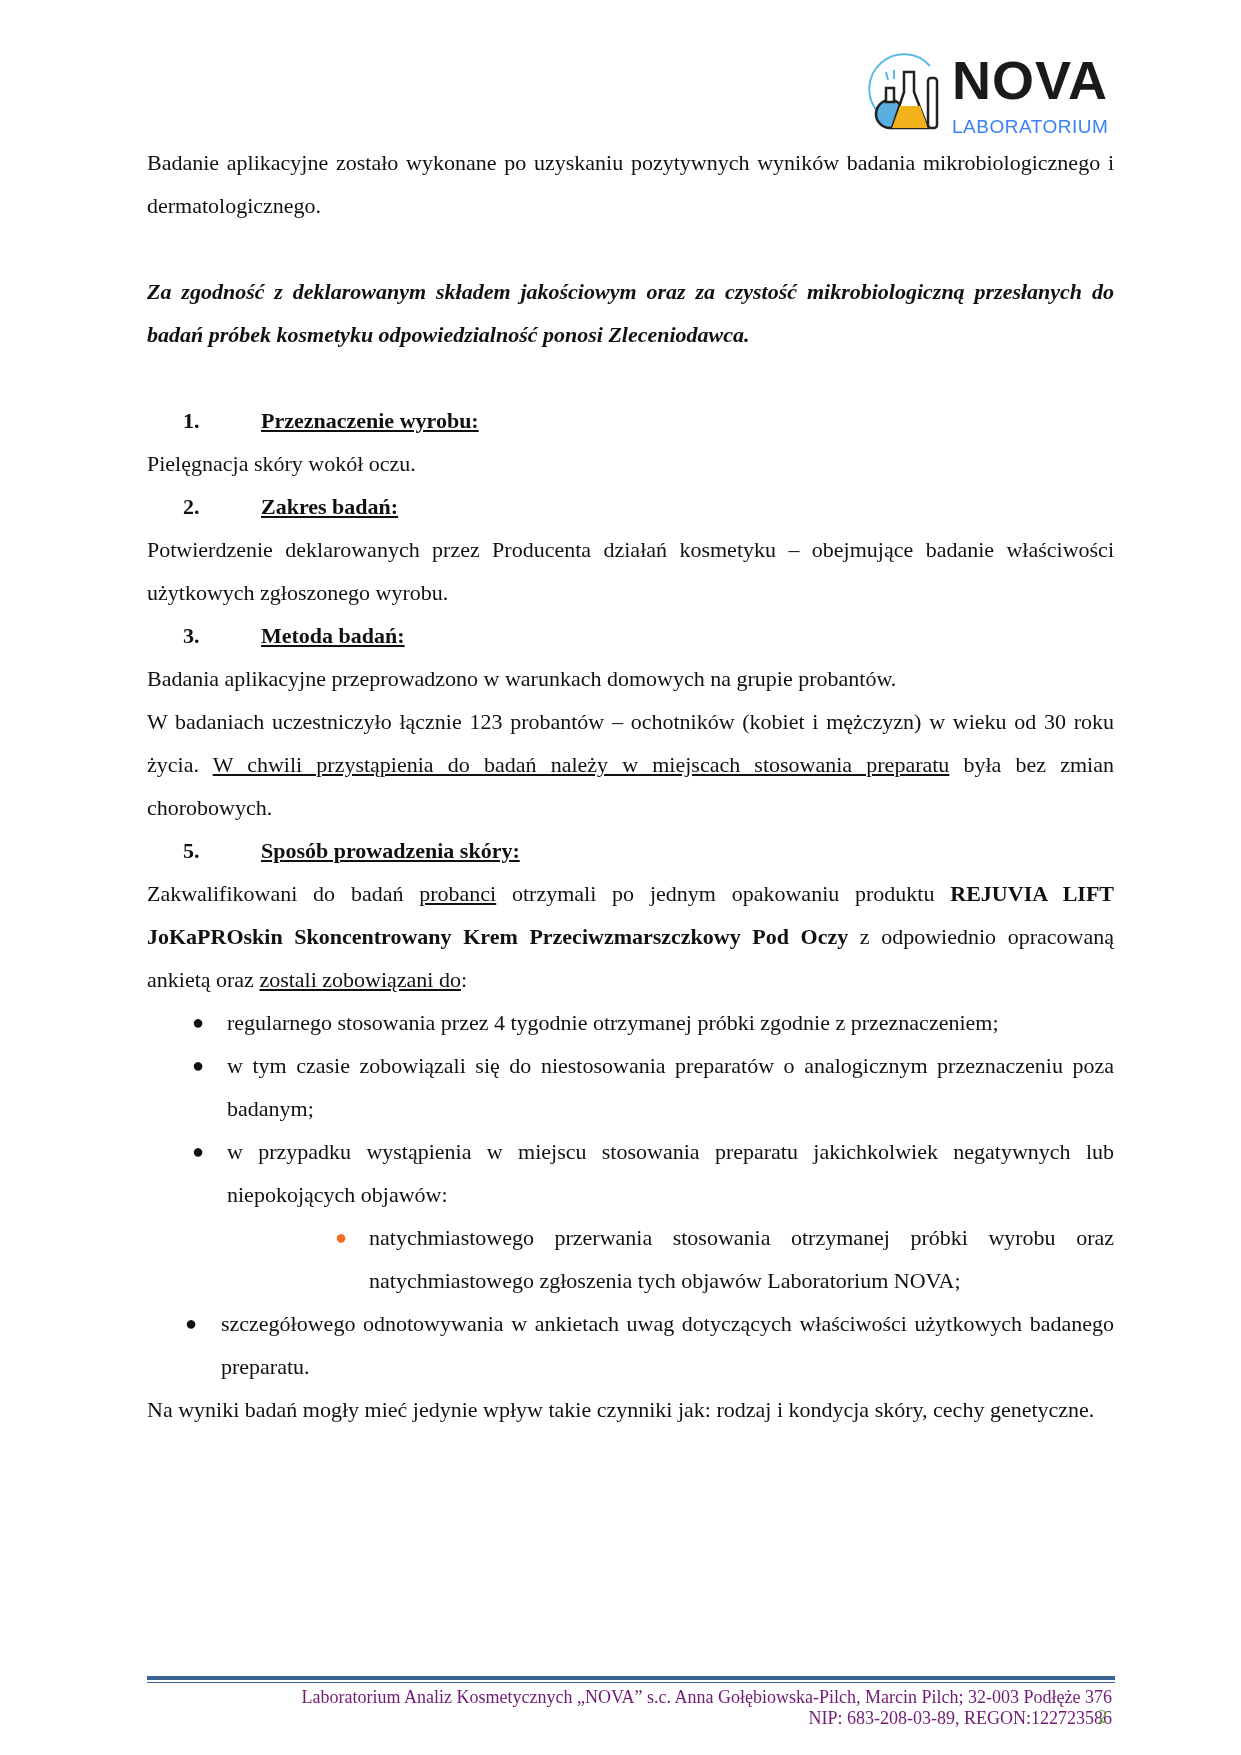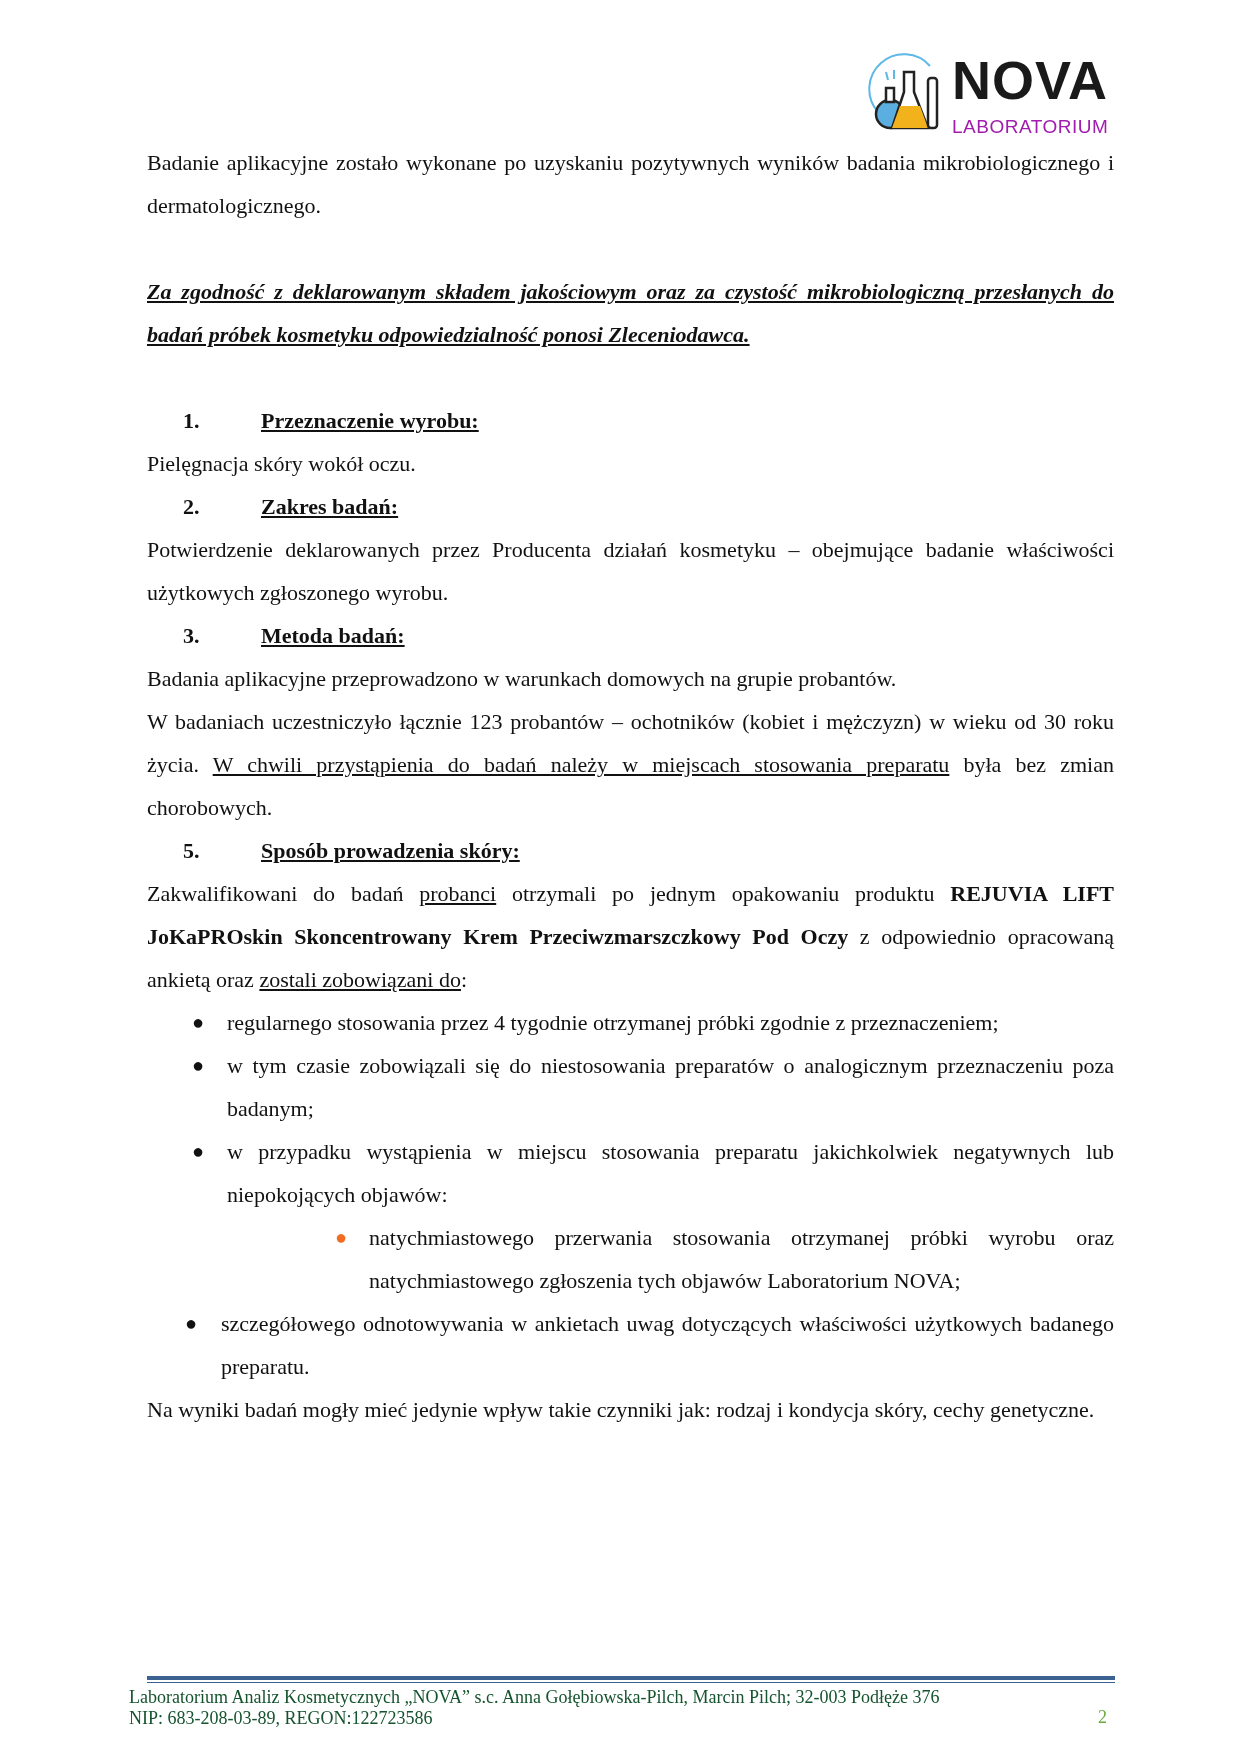--- a/index.html
+++ b/index.html
@@ -2,44 +2,44 @@
 <html><head>
   <meta charset="utf-8">
   <style>
     html, body { margin: 0; padding: 0; background: #ffffff; }
     body { width: 1241px; height: 1755px; position: relative; overflow: hidden;
            font-family: "Liberation Serif", "DejaVu Serif", serif; color: #111; }
     .logo { position: absolute; left: 868px; top: 52px; width: 245px; height: 84px; display: flex; align-items: center; }
     .logo svg { width: 80px; height: 84px; }
     .logo-text { margin-left: 4px; display: flex; flex-direction: column; line-height: 1; gap: 8px; }
     .logo-nova { font-family: "Liberation Sans", "DejaVu Sans", sans-serif; font-weight: bold; font-size: 54px; color: #1a1a1a; letter-spacing: 1px; }
-    .logo-lab { font-family: "Liberation Sans", "DejaVu Sans", sans-serif; font-size: 19px; color: #a21caf; letter-spacing: 0.5px; margin-top: 2px; }
+    .logo-lab { font-family: "Liberation Sans", "DejaVu Sans", sans-serif; font-size: 19px; color: #3b82f6; letter-spacing: 0.5px; margin-top: 2px; }
 
     .content { position: absolute; left: 147px; top: 141px; width: 967px; font-size: 22px; line-height: 43px; }
     p { margin: 0; text-align: justify; }
     .gap { height: 43px; }
-    .italic-bold { font-style: italic; font-weight: bold; text-decoration: underline; }
+    .italic-bold { font-style: italic; font-weight: bold; }
     .section-head { padding-left: 36px; font-weight: bold; }
     .section-head .num { display: inline-block; width: 36px; font-weight: bold; }
     .section-head .title { text-decoration: underline; margin-left: 42px; }
     u { text-decoration: underline; }
     b { font-weight: bold; }
 
     ul.bullets { list-style: none; margin: 0; padding: 0; }
     ul.bullets li { position: relative; padding-left: 80px; text-align: justify; }
     ul.bullets li .dot { position: absolute; left: 45px; top: 0; font-size: 20px; }
     ul.bullets li.sub { padding-left: 222px; }
     ul.bullets li.sub .dot { left: 188px; color: #f26d21; }
     ul.bullets li.out { padding-left: 74px; }
     ul.bullets li.out .dot { left: 38px; }
 
     .footer-rule { position: absolute; left: 147px; width: 968px; }
     .rule-thick { top: 1676px; height: 4px; background: #3c6291; }
     .rule-thin { top: 1682px; height: 1px; background: #3c6291; }
-    .footer { position: absolute; left: 129px; top: 1687px; width: 968px; font-size: 18px; line-height: 21px; color: #14532d; }
+    .footer { position: absolute; left: 144px; top: 1687px; width: 968px; font-size: 18px; line-height: 21px; color: #701a75; text-align: right; }
     .page-num { position: absolute; left: 1098px; top: 1707px; font-size: 18px; color: #6aab3b; }
   </style>
 </head>
 <body>
 
 <div class="logo">
   <svg viewBox="0 0 80 84">
     <path d="M10 60 A32 32 0 0 1 62 14" fill="none" stroke="#5cb8e6" stroke-width="2"></path>
     <circle cx="22" cy="62" r="14" fill="#5aaee0" stroke="#222" stroke-width="2.5"></circle>
     <rect x="18" y="36" width="8" height="14" fill="#fff" stroke="#222" stroke-width="2.5"></rect>

